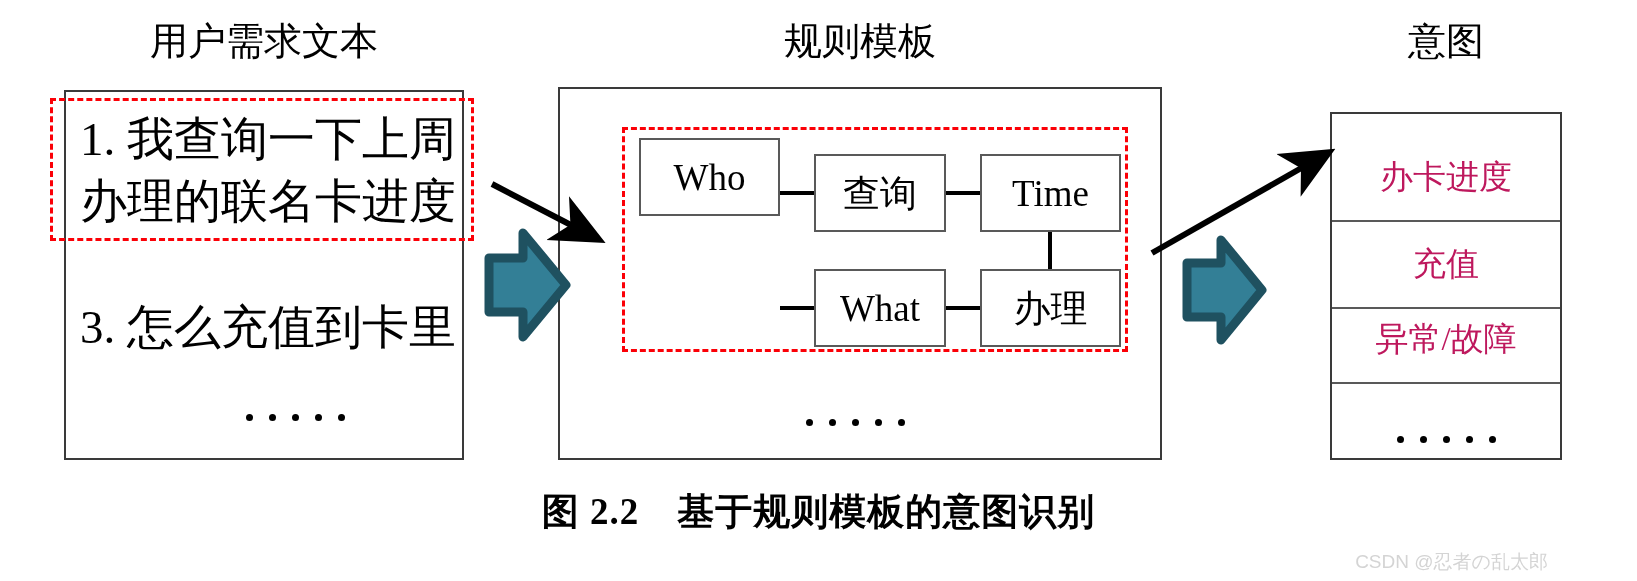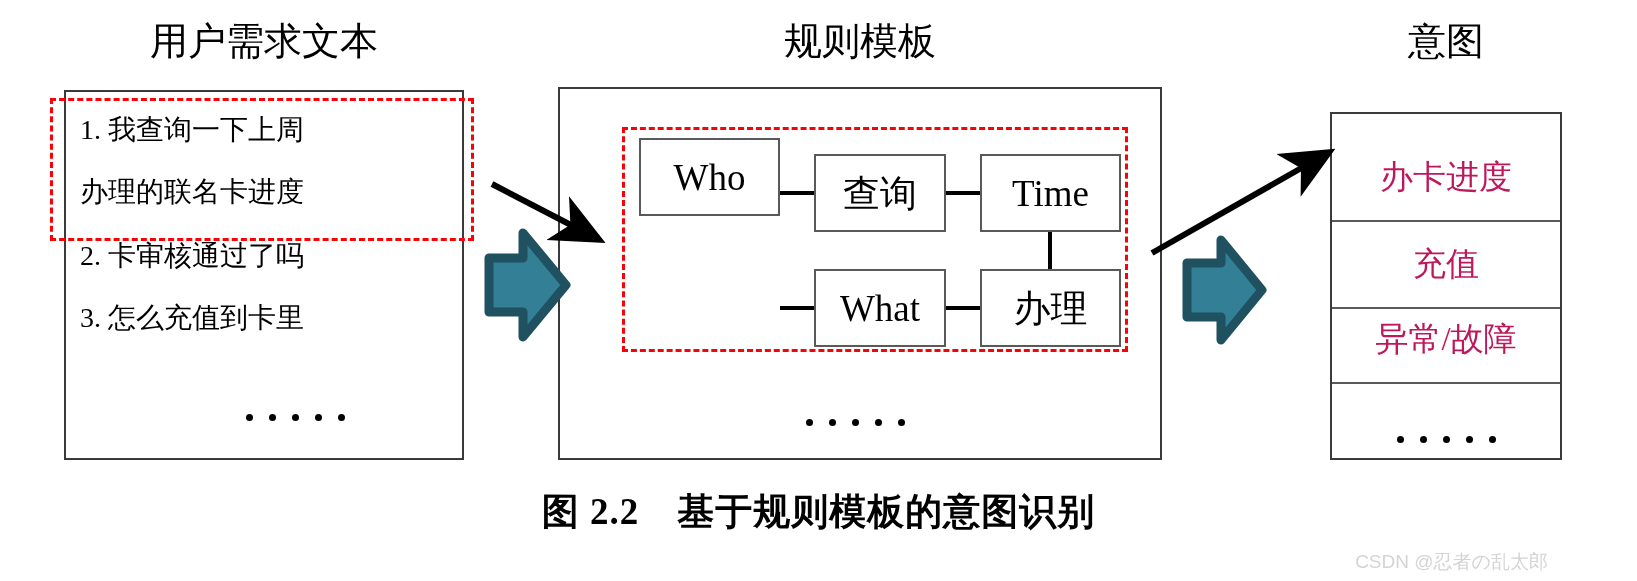--- a/index.html
+++ b/index.html
@@ -36,21 +36,21 @@
     position: absolute;
     border: 3px dashed #fb0007;
     box-sizing: border-box;
     pointer-events: none;
   }
   
   #left-box { left: 64px; top: 90px; width: 400px; height: 370px; }
   .req-line {
     position: absolute;
     left: 14px;
-    font-size: 28px;
+    font-size: 47px;
     line-height: 1;
     white-space: nowrap;
     color: #000000;
   }
   .dots {
     position: absolute;
     display: flex;
     gap: 16px;
     align-items: center;
   }
@@ -138,21 +138,20 @@
 </head>
 <body>
 
 <div id="figure">
 
   <div class="panel-title" style="left:64px; top:22px; width:400px;">用户需求文本</div>
 
   <div class="panel-box" id="left-box">
     <div class="req-line" style="top:24px;">1. 我查询一下上周</div>
     <div class="req-line" style="top:86px;">办理的联名卡进度</div>
-    <div class="req-line" style="top:150px;">2. 卡审核通过了吗</div>
     <div class="req-line" style="top:212px;">3. 怎么充值到卡里</div>
     <div class="dots" style="left:180px; top:322px;">
       <i></i>
         <i></i>
         <i></i>
         <i></i>
         <i></i>
     </div>
   </div>
 

